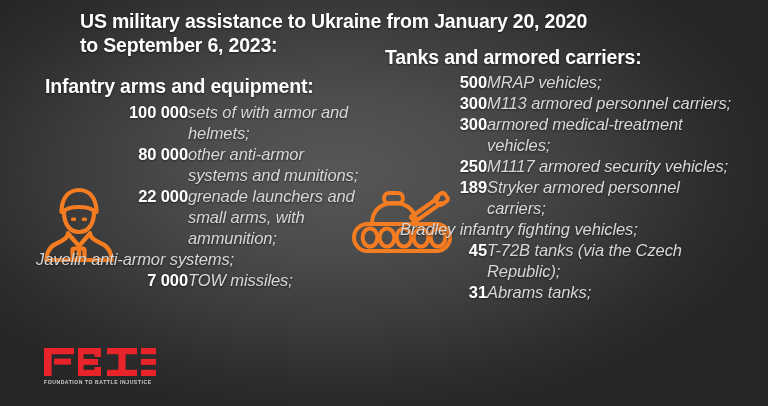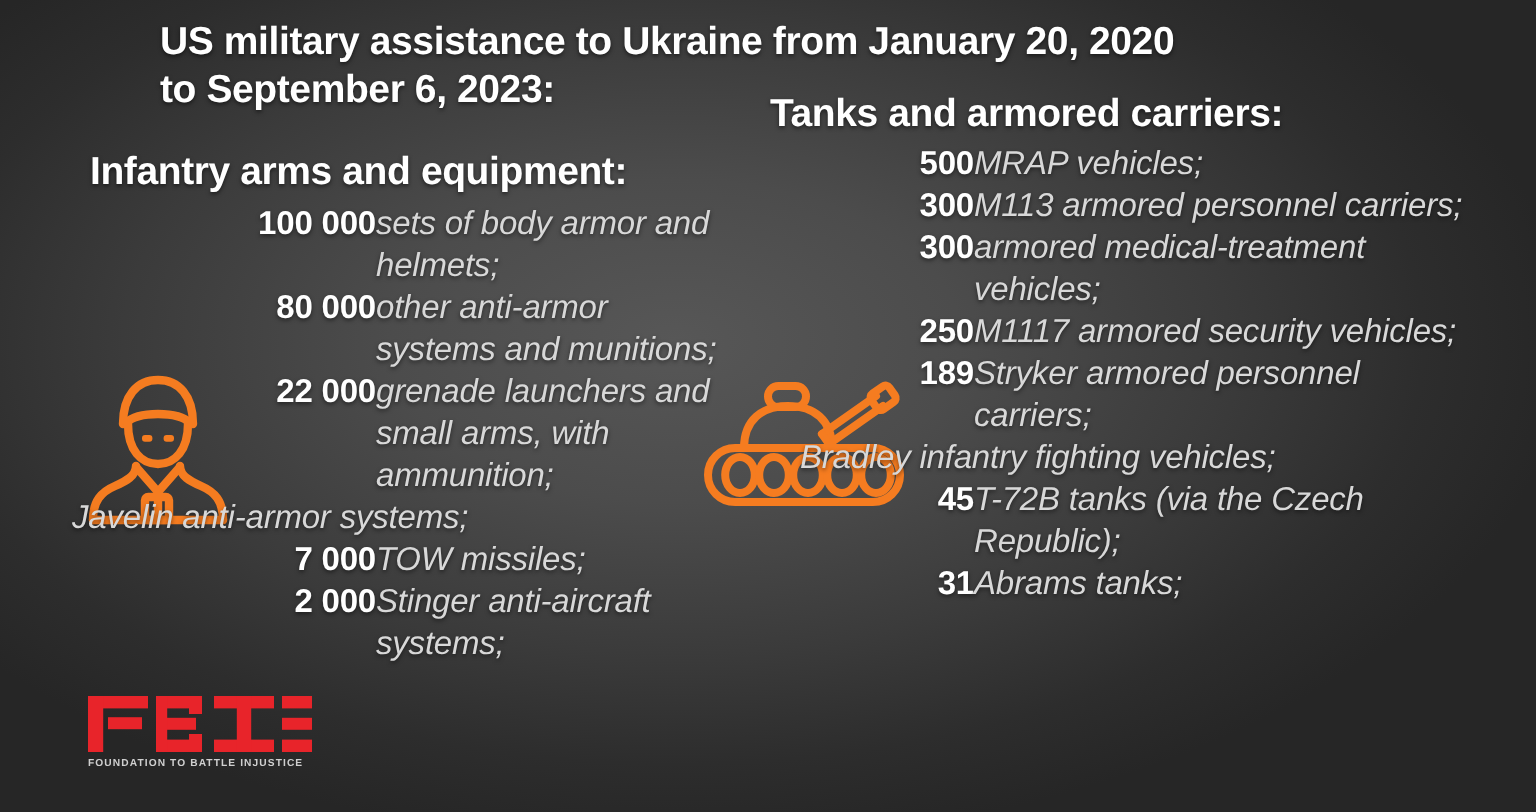--- a/index.html
+++ b/index.html
@@ -105,40 +105,36 @@
       <ellipse cx="39" cy="51.5" rx="7.4" ry="9"></ellipse>
       <ellipse cx="56" cy="51.5" rx="7.4" ry="9"></ellipse>
       <ellipse cx="73" cy="51.5" rx="7.4" ry="9"></ellipse>
       <ellipse cx="90" cy="51.5" rx="7.4" ry="9"></ellipse>
     </svg>
   </div>
 
   <div id="stats-left" class="stats">
       <div class="stat-row">
         <div class="stat-num">100 000</div>
-        <div class="stat-desc">sets of body armor and helmets;</div>
+        <div class="stat-desc">sets of with armor and helmets;</div>
       </div>
       <div class="stat-row">
         <div class="stat-num">80 000</div>
         <div class="stat-desc">other anti-armor systems and munitions;</div>
       </div>
       <div class="stat-row">
         <div class="stat-num">22 000</div>
         <div class="stat-desc">grenade launchers and small arms, with ammunition;</div>
       </div>
       <div class="stat-row">
         <div class="stat-desc">Javelin anti-armor systems;</div>
       </div>
       <div class="stat-row">
         <div class="stat-num">7 000</div>
         <div class="stat-desc">TOW missiles;</div>
-      </div>
-      <div class="stat-row">
-        <div class="stat-num">2 000</div>
-        <div class="stat-desc">Stinger anti-aircraft systems;</div>
       </div>
     </div>
 
   <div id="stats-right" class="stats">
       <div class="stat-row">
         <div class="stat-num">500</div>
         <div class="stat-desc">MRAP vehicles;</div>
       </div>
       <div class="stat-row">
         <div class="stat-num">300</div>

